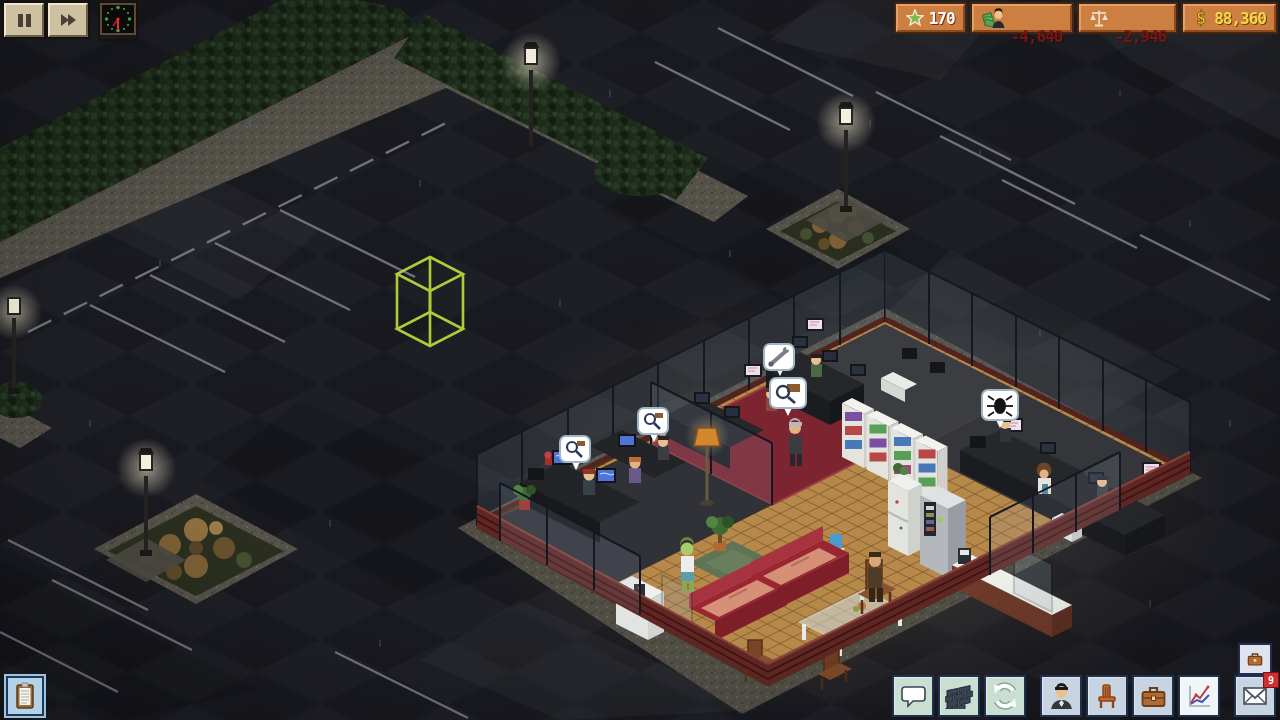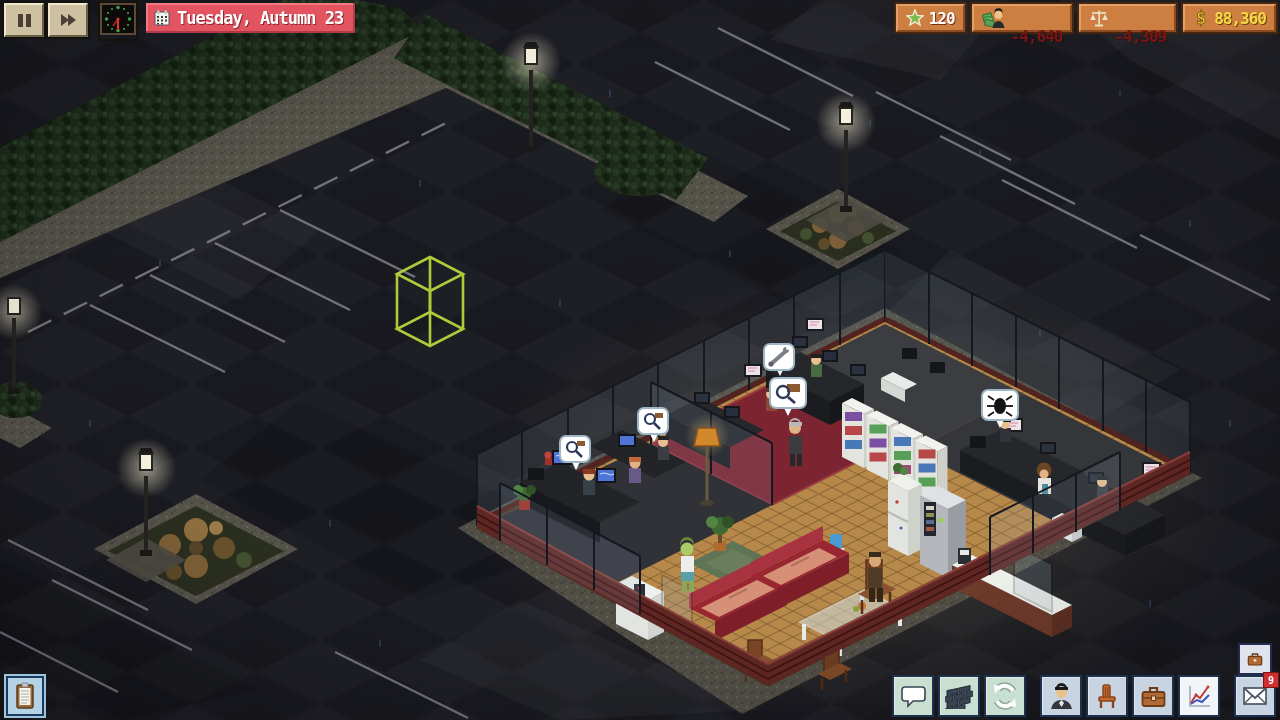--- a/index.html
+++ b/index.html
@@ -692,67 +692,49 @@
         <circle cx="8" cy="10" r="1.1"></circle>
             <circle cx="28" cy="10" r="1.1"></circle>
             <circle cx="8" cy="22" r="1.1"></circle>
             <circle cx="28" cy="22" r="1.1"></circle>
       </g>
       <line x1="18" y1="16" x2="18" y2="27" stroke="#e03030" stroke-width="2"></line>
       <line x1="18" y1="16" x2="13" y2="23" stroke="#b02828" stroke-width="1.5"></line>
       <circle cx="18" cy="16" r="1.6" fill="#e03030"></circle>
     </svg>
   </div>
-  <div class="date-banner">
-    <svg width="16" height="16" viewBox="0 0 16 16">
-      <rect x="1" y="2" width="14" height="13" rx="1" fill="#f2f2ee" stroke="#55555a" stroke-width="1"></rect>
-      <rect x="3" y="0.5" width="2.5" height="3.5" fill="#c8c8c4"></rect>
-          <rect x="10.5" y="0.5" width="2.5" height="3.5" fill="#c8c8c4"></rect>
-      <g fill="#3a3a38">
-        <rect x="3" y="6" width="2" height="2"></rect>
-            <rect x="7" y="6" width="2" height="2"></rect>
-            <rect x="11" y="6" width="2" height="2"></rect>
-        <rect x="3" y="9.5" width="2" height="2"></rect>
-            <rect x="7" y="9.5" width="2" height="2"></rect>
-            <rect x="11" y="9.5" width="2" height="2"></rect>
-        <rect x="3" y="13" width="2" height="1.5"></rect>
-            <rect x="7" y="13" width="2" height="1.5"></rect>
-      </g>
-    </svg>
-    <span class="txt px">Tuesday, Autumn 23</span>
-  </div>
 </div>
 
 <div class="topbar-right">
   <div class="badge">
     <svg width="18" height="18" viewBox="0 0 18 18">
       <path d="M9 1 L11.2 6.4 L17 6.8 L12.6 10.4 L14 16 L9 12.9 L4 16 L5.4 10.4 L1 6.8 L6.8 6.4 Z" fill="#7cb84e" stroke="#f2ecd4" stroke-width="1.4"></path>
     </svg>
-    <span class="val px val-white">120</span>
+    <span class="val px val-white">170</span>
   </div>
   <div class="badge">
     <svg width="24" height="20" viewBox="0 0 24 20">
       <rect x="1" y="6" width="9" height="6" rx="1" transform="rotate(-18 5 9)" fill="#5aa95a" stroke="#2e6e2e"></rect>
       <rect x="2" y="9" width="9" height="6" rx="1" fill="#6ab86a" stroke="#2e6e2e"></rect>
       <rect x="3" y="12" width="9" height="6" rx="1" transform="rotate(14 7 15)" fill="#58a058" stroke="#2e6e2e"></rect>
       <circle cx="16.5" cy="7" r="4" fill="#eac28e"></circle>
       <path d="M12.5 6.5 a4 4 0 0 1 8 0 l0 -2.2 a4 4 0 0 0 -8 0 z" fill="#181818"></path>
       <path d="M10.5 20 q1.5 -7 6 -7 q4.5 0 6 7 z" fill="#26292e"></path>
     </svg>
     <span class="val px val-neg">-4,640</span>
   </div>
   <div class="badge">
     <svg width="20" height="20" viewBox="0 0 20 20">
       <rect x="9.3" y="2.5" width="1.6" height="14" fill="#ece4cc"></rect>
       <rect x="3" y="4.2" width="14" height="1.6" fill="#ece4cc"></rect>
       <path d="M4 6 L1.2 12 L6.8 12 Z" fill="#ece4cc"></path>
       <path d="M16 6 L13.2 12 L18.8 12 Z" fill="#ece4cc"></path>
       <rect x="6" y="16.5" width="8" height="2" fill="#ece4cc"></rect>
     </svg>
-    <span class="val px val-neg">-4,309</span>
+    <span class="val px val-neg">-2,946</span>
   </div>
   <div class="badge">
     <svg width="16" height="20" viewBox="0 0 16 20">
       <text x="8" y="16" text-anchor="middle" font-family="DejaVu Sans Mono, monospace" font-size="17" font-weight="bold" fill="#f2cf35" stroke="#7a5210" stroke-width="0.8">$</text>
     </svg>
     <span class="val px val-cash">88,360</span>
   </div>
 </div>
 
 <div class="clipboard-btn">

